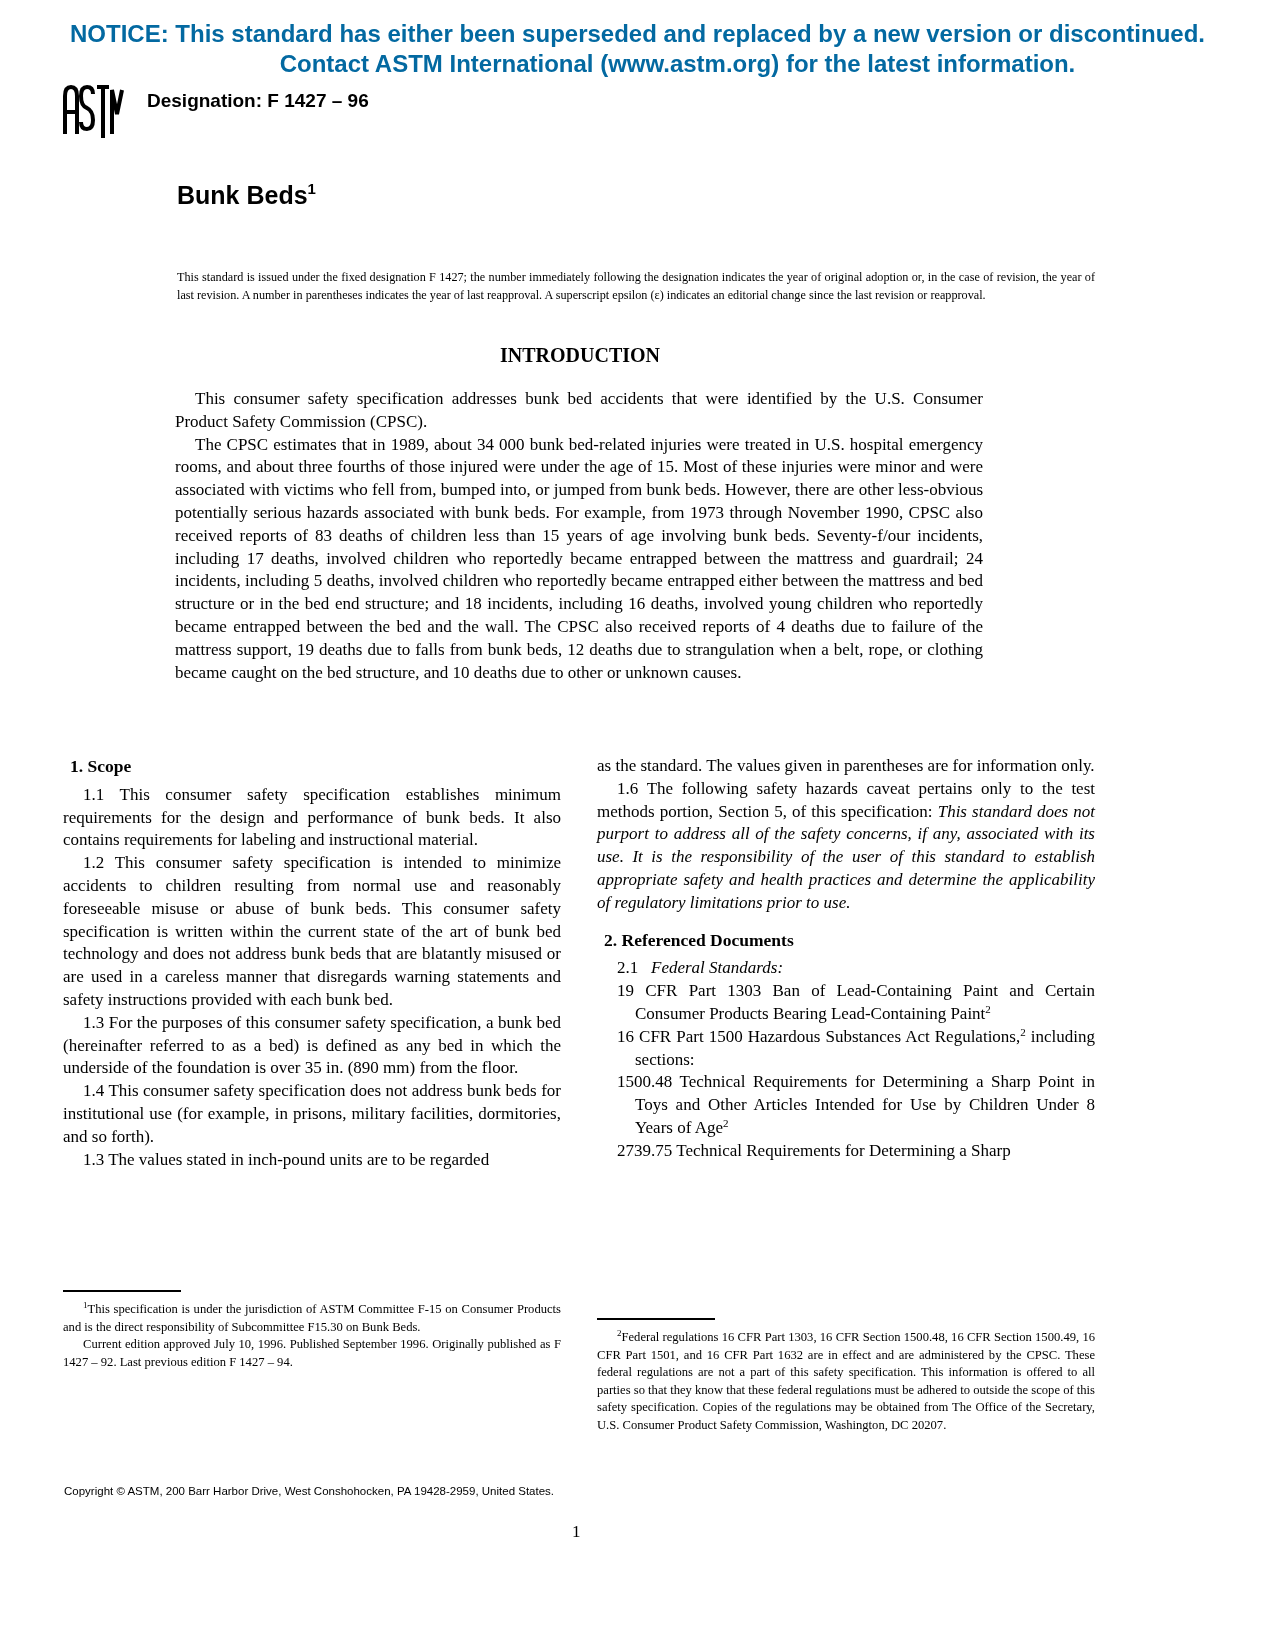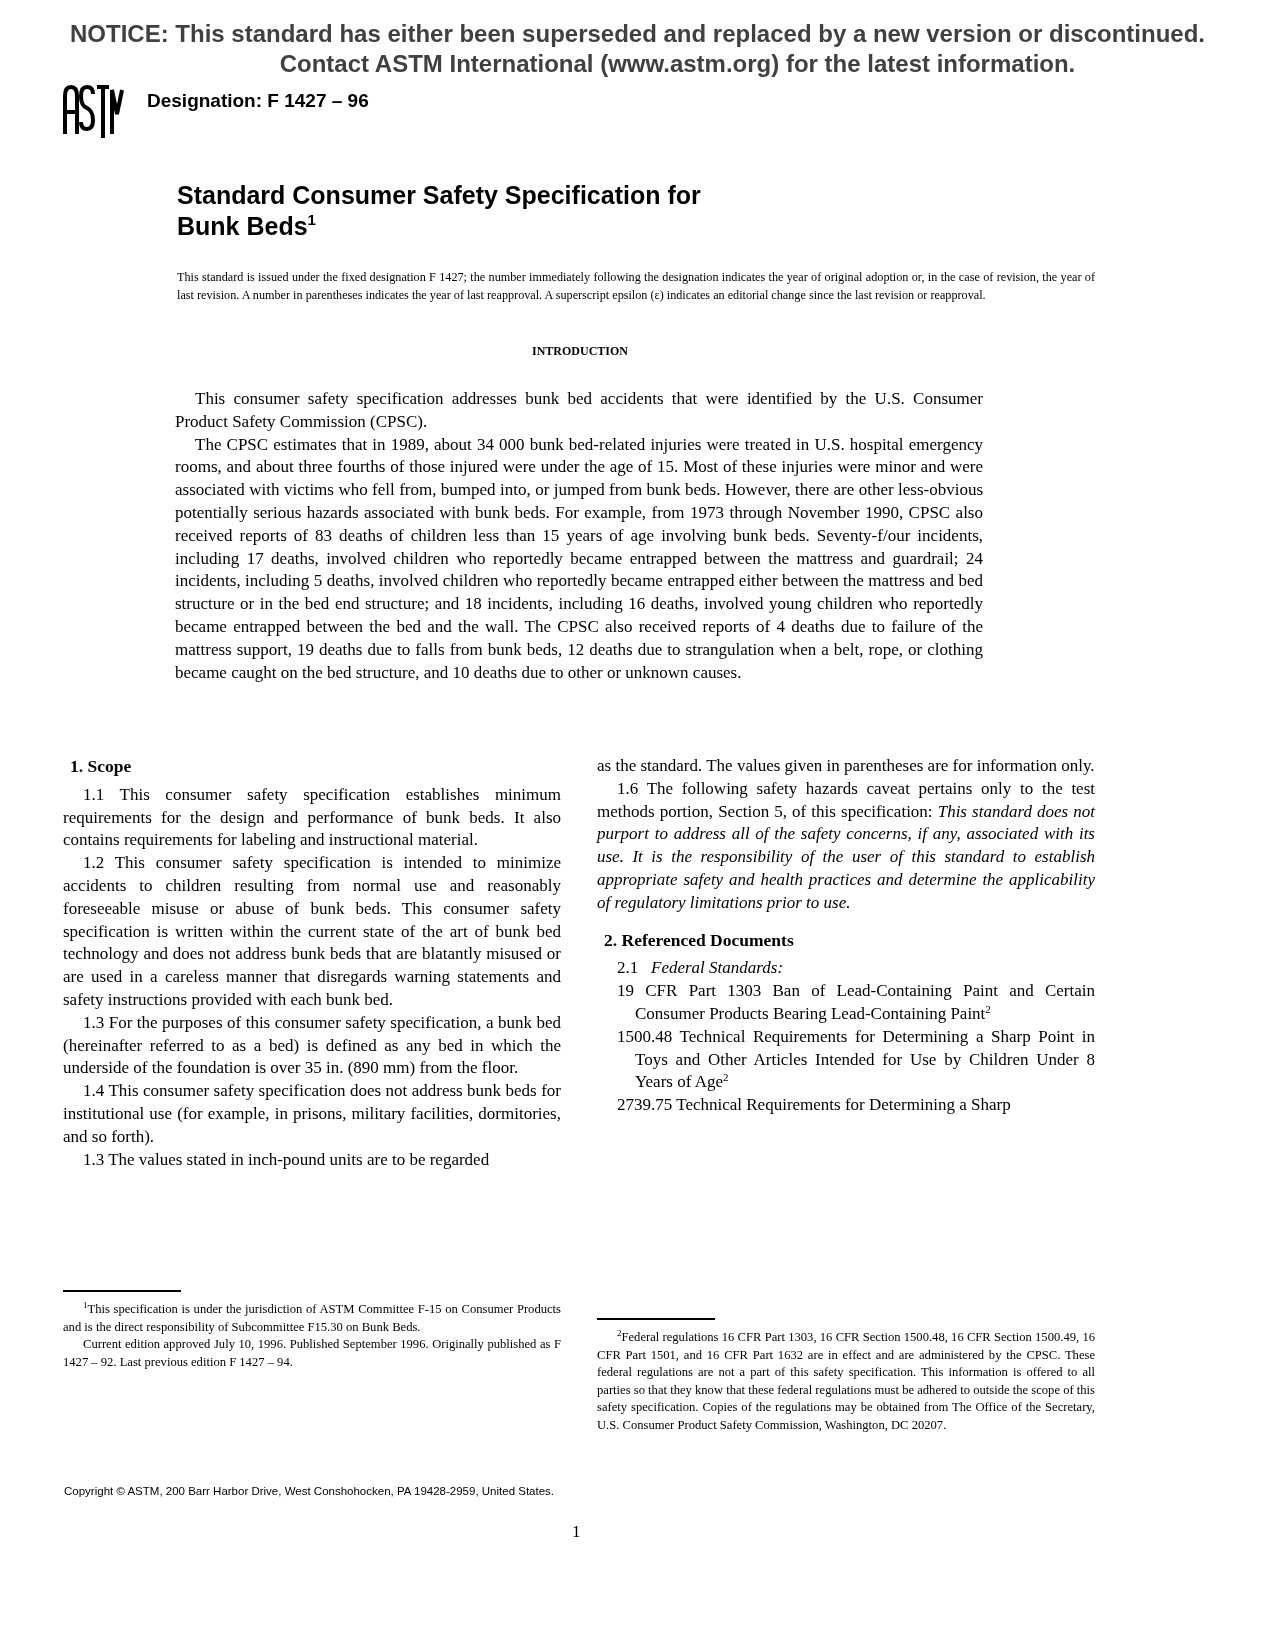--- a/index.html
+++ b/index.html
@@ -1,35 +1,35 @@
 <!DOCTYPE html>
 <html><head>
 <meta charset="utf-8">
 <style>
   * { margin: 0; padding: 0; box-sizing: border-box; }
   html, body { width: 1275px; height: 1650px; background: #ffffff; }
   body { position: relative; font-family: "Liberation Serif", serif; color: #000; overflow: hidden; }
 
-  .notice { position: absolute; left: 0; width: 1275px; text-align: center; color: #404040;
+  .notice { position: absolute; left: 0; width: 1275px; text-align: center; color: #0369a1;
             font-family: "Liberation Sans", sans-serif; font-weight: bold; font-size: 24px; line-height: 31px; }
   .notice.l1 { top: 18px; }
   .notice.l2 { top: 48px; margin-left: 40px; }
 
   .logo { position: absolute; left: 62px; top: 84px; width: 62px; height: 56px; }
   .designation { position: absolute; left: 147px; top: 90px; font-family: "Liberation Sans", sans-serif;
                  font-weight: bold; font-size: 19px; }
 
   .title { position: absolute; left: 177px; top: 180px; font-family: "Liberation Sans", sans-serif;
            font-weight: bold; font-size: 25px; line-height: 31px; }
   .title sup { font-size: 15px; vertical-align: 10px; line-height: 0; }
 
   .issue-note { position: absolute; left: 177px; top: 268px; width: 918px; font-size: 12.2px; line-height: 18.3px;
                 text-align: justify; }
 
-  .intro-heading { position: absolute; left: 0; width: 1160px; top: 344px; text-align: center; font-weight: bold; font-size: 12px; }
+  .intro-heading { position: absolute; left: 0; width: 1160px; top: 344px; text-align: center; font-weight: bold; font-size: 20px; }
 
   .intro { position: absolute; left: 175px; top: 388px; width: 808px; font-size: 17px; line-height: 22.8px; text-align: justify; }
   .intro p { text-indent: 20px; }
 
   .col { position: absolute; width: 498px; font-size: 17px; line-height: 22.8px; text-align: justify; }
   .col.left { left: 63px; top: 755px; }
   .col.right { left: 597px; top: 755px; }
   .col p.para { text-indent: 20px; }
   .sec-head { font-weight: bold; font-size: 17.5px; margin-top: 0; margin-left: 7px; }
   .col.right .sec-head { margin-top: 14px; margin-bottom: 6px; }
@@ -62,21 +62,20 @@
   <g fill="none" stroke="#000" stroke-width="4">
     <path d="M3 50 L3 12 Q3 3 9 3 Q15 3 15 12 L15 50 M3 28 L15 28"></path>
     <path d="M31 10 Q31 3 25 3 Q19 3 19 12 Q19 22 25 24 Q31 27 31 36 Q31 45 25 45 Q19 45 19 38"></path>
     <path d="M35 3 L47 3 M41 3 L41 54"></path>
     <path d="M50 50 L50 6 L55 30 L60 6"></path>
   </g>
 </svg>
 <div class="designation">Designation: F 1427 – 96</div>
 
 <div class="title">
-  <div>Standard Consumer Safety Specification for</div>
   <div><span>Bunk Beds</span><sup>1</sup></div>
 </div>
 
 <div class="issue-note">This standard is issued under the fixed designation F 1427; the number immediately following the designation indicates the year of original adoption or, in the case of revision, the year of last revision. A number in parentheses indicates the year of last reapproval. A superscript epsilon (ε) indicates an editorial change since the last revision or reapproval.</div>
 
 <div class="intro-heading">INTRODUCTION</div>
 
 <div class="intro">
   <p>This consumer safety specification addresses bunk bed accidents that were identified by the U.S. Consumer Product Safety Commission (CPSC).</p>
   <p>The CPSC estimates that in 1989, about 34 000 bunk bed-related injuries were treated in U.S. hospital emergency rooms, and about three fourths of those injured were under the age of 15. Most of these injuries were minor and were associated with victims who fell from, bumped into, or jumped from bunk beds. However, there are other less-obvious potentially serious hazards associated with bunk beds. For example, from 1973 through November 1990, CPSC also received reports of 83 deaths of children less than 15 years of age involving bunk beds. Seventy-f/our incidents, including 17 deaths, involved children who reportedly became entrapped between the mattress and guardrail; 24 incidents, including 5 deaths, involved children who reportedly became entrapped either between the mattress and bed structure or in the bed end structure; and 18 incidents, including 16 deaths, involved young children who reportedly became entrapped between the bed and the wall. The CPSC also received reports of 4 deaths due to failure of the mattress support, 19 deaths due to falls from bunk beds, 12 deaths due to strangulation when a belt, rope, or clothing became caught on the bed structure, and 10 deaths due to other or unknown causes.</p>
@@ -90,20 +89,21 @@
   <p class="para">1.4 This consumer safety specification does not address bunk beds for institutional use (for example, in prisons, military facilities, dormitories, and so forth).</p>
   <p class="para">1.3  The values stated in inch-pound units are to be regarded</p>
 </div>
 
 <div class="col right">
   <p>as the standard. The values given in parentheses are for information only.</p>
   <p class="para"><span>1.6  The following safety hazards caveat pertains only to the test methods portion, Section 5, of this specification: </span><span class="ital">This standard does not purport to address all of the safety concerns, if any, associated with its use. It is the responsibility of the user of this standard to establish appropriate safety and health practices and determine the applicability of regulatory limitations prior to use.</span></p>
   <div class="sec-head">2.  Referenced Documents</div>
   <div class="ref-sub"><span>2.1</span>&nbsp;&nbsp;&nbsp;<span class="ital">Federal Standards:</span></div>
   <div class="ref"><span>19 CFR Part 1303 Ban of Lead-Containing Paint and Certain Consumer Products Bearing Lead-Containing Paint</span><sup>2</sup></div>
+  <div class="ref"><span>16 CFR Part 1500 Hazardous Substances Act Regulations,</span><sup>2</sup><span> including sections:</span></div>
   <div class="ref"><span>1500.48 Technical Requirements for Determining a Sharp Point in Toys and Other Articles Intended for Use by Children Under 8 Years of Age</span><sup>2</sup></div>
   <div class="ref"><span>2739.75 Technical Requirements for Determining a Sharp</span></div>
 </div>
 
 <div class="fn-rule l"></div>
 <div class="fn-rule r"></div>
 
 <div class="footnote left">
   <p><sup>1</sup><span>This specification is under the jurisdiction of ASTM Committee F-15 on Consumer Products and is the direct responsibility of Subcommittee F15.30 on Bunk Beds.</span></p>
   <p>Current edition approved July 10, 1996. Published September 1996. Originally published as F 1427 – 92. Last previous edition F 1427 – 94.</p>

